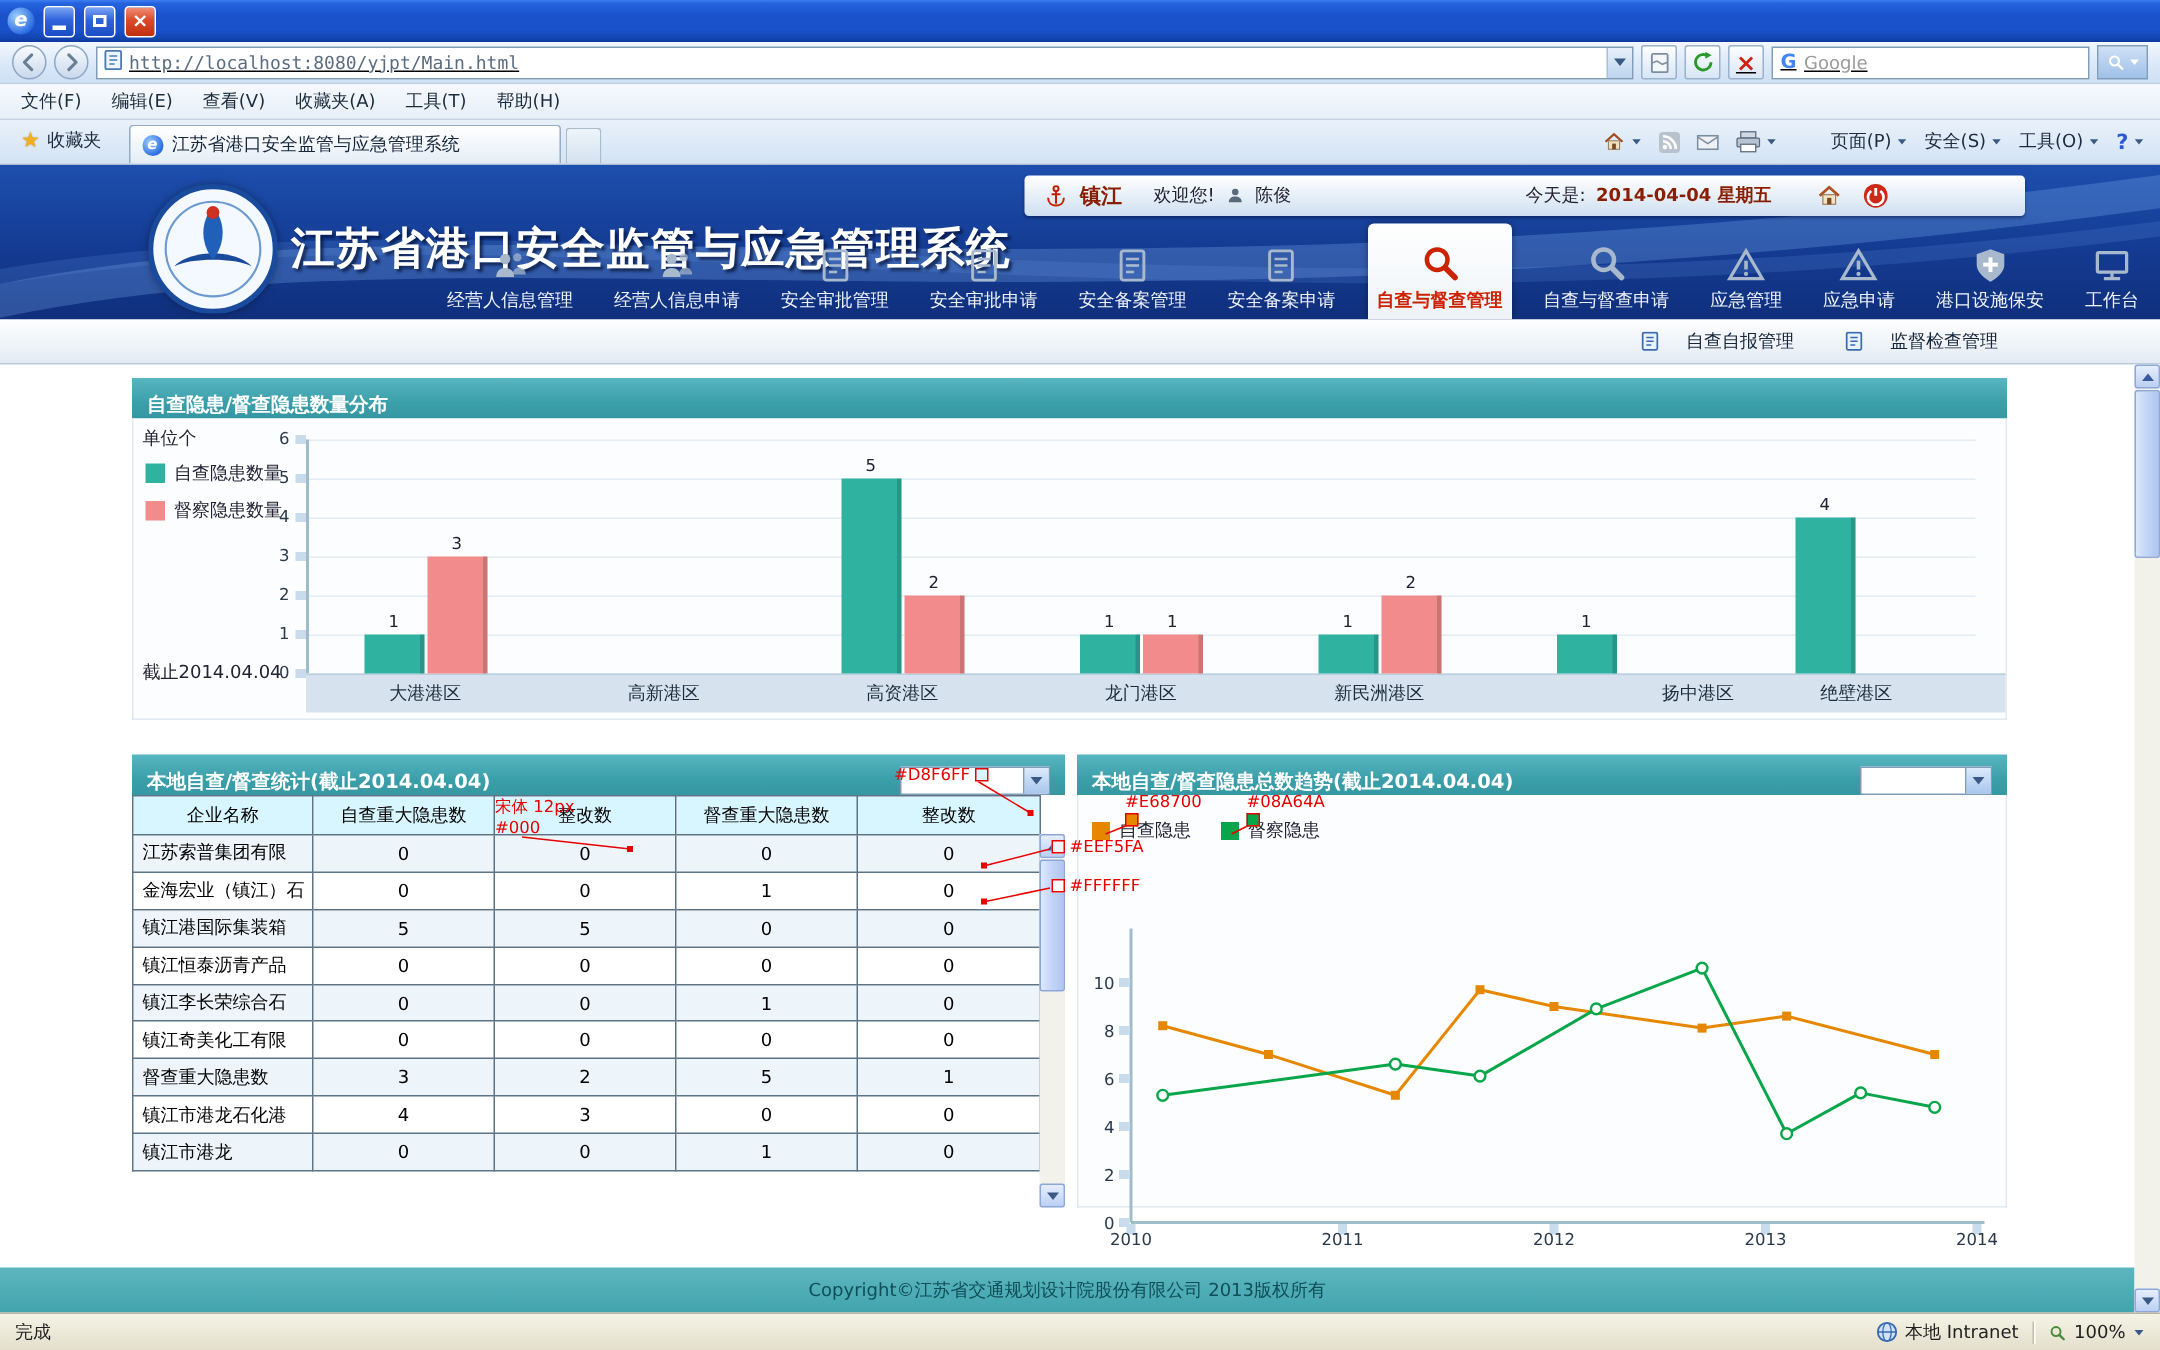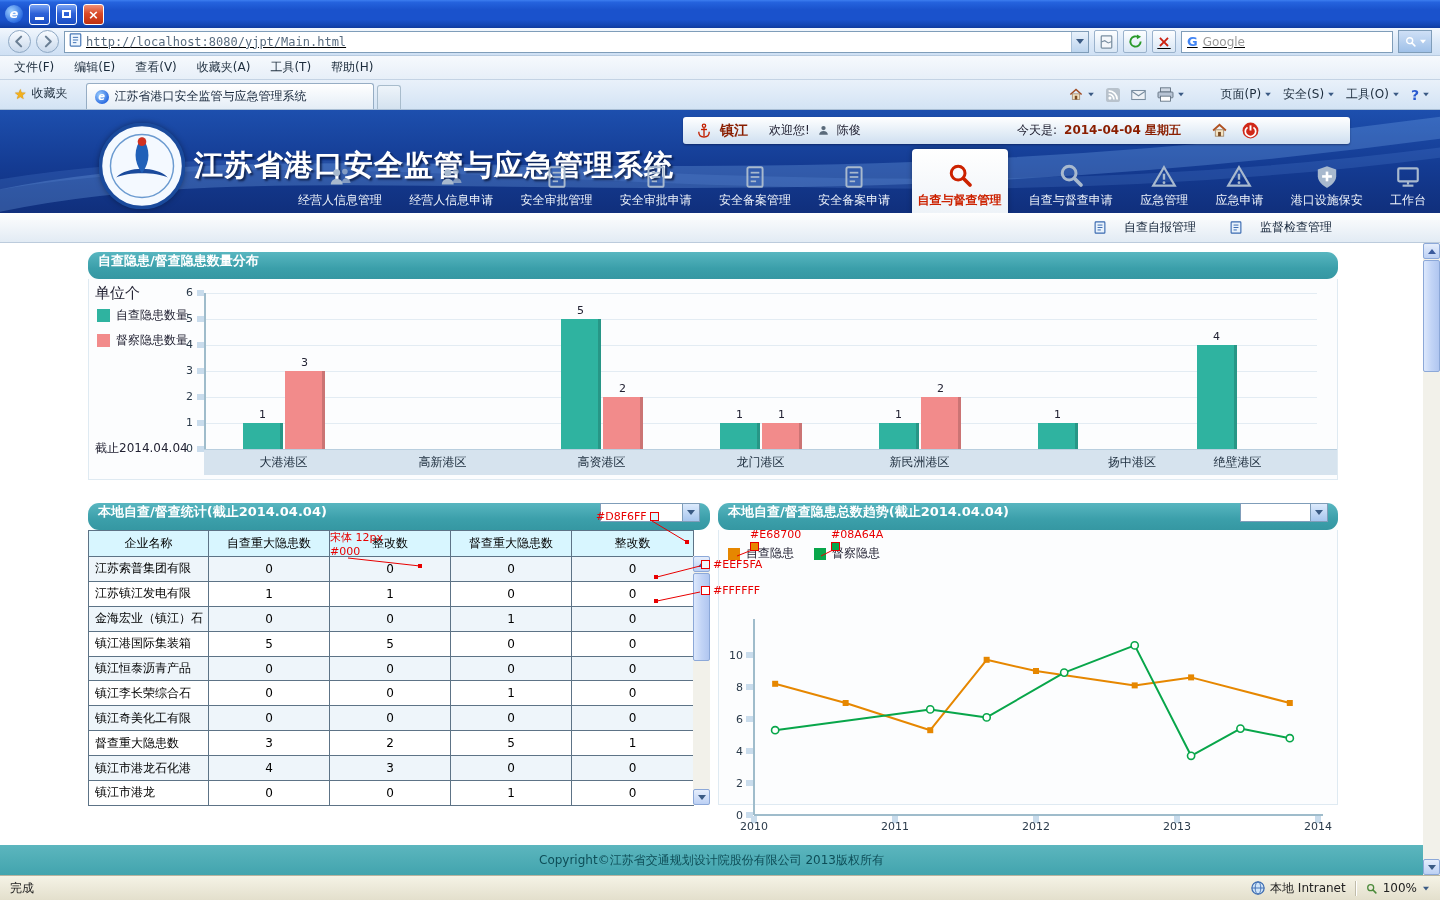--- a/index.html
+++ b/index.html
@@ -64,21 +64,21 @@
 .nav-item svg{display:block;}
 .nav-item .nav-label{font-size:12px;color:#eef3fa;white-space:nowrap;}
 .nav-item.active{background:linear-gradient(180deg,#ffffff,#eef3f8);border-radius:4px 4px 0 0;color:#cc2200;height:64px;box-shadow:0 0 5px rgba(0,0,0,.35);}
 .nav-item.active .nav-label{color:#cc2200;font-weight:bold;}
 
 .subnav{position:absolute;left:0;top:213px;width:100%;height:30px;background:linear-gradient(180deg,#fefefe,#e2ebf4);border-bottom:1px solid #bccbdc;display:flex;align-items:center;justify-content:flex-end;gap:34px;padding-right:108px;}
 .subnav-item{display:flex;align-items:center;gap:18px;color:#15253a;font-size:12px;cursor:pointer;text-align:center;}
 
 
 .panel{position:absolute;background:#fdfefe;}
-.panel-hd{height:27px;background:linear-gradient(180deg,#58b6c0,#3b9faa 60%,#3597a2);display:flex;align-items:flex-start;padding:0 10px;color:#fff;font-weight:bold;font-size:13px;border-radius:11px;}
+.panel-hd{height:27px;background:linear-gradient(180deg,#58b6c0,#3b9faa 60%,#3597a2);display:flex;align-items:flex-end;padding:0 10px;color:#fff;font-weight:bold;font-size:13px;}
 .panel-body{position:relative;background:#fcfdfe;border:1px solid #dfeaf2;border-top:none;}
 #bar-panel{left:88px;top:252px;width:1250px;height:228px;}
 #bar-body{height:201px;}
 #table-panel{left:88px;top:503px;width:622px;height:302px;}
 #trend-panel{left:718px;top:503px;width:620px;height:302px;}
 #trend-body{height:275px;}
 .combo{margin-left:auto;width:100px;height:19px;background:#fff;border:1px solid #7f9db9;display:flex;cursor:pointer;}
 .combo-text{flex:1;font-size:12px;color:#222;padding:1px 3px;overflow:hidden;}
 .combo-btn{width:17px;background:linear-gradient(180deg,#dceafc,#a8c6ee);border-left:1px solid #7f9db9;display:flex;align-items:center;justify-content:center;}
 
@@ -86,21 +86,21 @@
 .y-lab{position:absolute;width:22px;text-align:right;font-size:11px;color:#2a3a4a;}
 .gridline{position:absolute;height:1px;background:#e3ecf3;}
 .ytick{position:absolute;width:7px;height:6px;background:#c9dcec;}
 .axis-v{position:absolute;width:2px;background:#9fbccb;}
 .xband{position:absolute;background:#d6e3ee;border-top:1px solid #b9cfdf;}
 .cat-lab{position:absolute;text-align:center;font-size:12px;color:#1c2c3c;padding-top:5px;}
 .bar{position:absolute;}
 .bar-val{position:absolute;text-align:center;font-size:11px;color:#223;}
 .legend-item{position:absolute;display:flex;align-items:center;gap:6px;font-size:12px;color:#223;}
 .legend-sq{width:13px;height:13px;display:inline-block;}
-.unit-lab{position:absolute;left:6px;top:5px;font-size:15px;color:#223;}
+.unit-lab{position:absolute;left:6px;top:5px;font-size:12px;color:#223;}
 .cutoff-lab{position:absolute;left:6px;top:161px;font-size:12px;color:#223;}
 
 
 .tbl-wrap{position:absolute;left:0;top:27px;width:622px;height:275px;background:#fff;}
 #tbl{border-collapse:collapse;table-layout:fixed;width:605px;}
 #tbl th{background:#D8F6FF;font-weight:normal;height:26px;}
 #tbl th,#tbl td{border:1px solid #5d7386;font-size:12px;color:#000;padding:0 4px;text-align:center;overflow:hidden;white-space:nowrap;}
 #tbl td{height:24.9px;}
 #tbl td.name{text-align:left;padding-left:6px;}
 #tbl tbody tr:nth-child(odd) td{background:#EEF5FA;}
@@ -584,27 +584,20 @@
           </thead>
         <tbody id="tbl-body">
             <tr>
               <td class="name">江苏索普集团有限</td>
               <td>0</td>
               <td>0</td>
               <td>0</td>
               <td>0</td>
             </tr>
             <tr>
-              <td class="name">江苏镇江发电有限</td>
-              <td>1</td>
-              <td>1</td>
-              <td>0</td>
-              <td>0</td>
-            </tr>
-            <tr>
               <td class="name">金海宏业（镇江）石</td>
               <td>0</td>
               <td>0</td>
               <td>1</td>
               <td>0</td>
             </tr>
             <tr>
               <td class="name">镇江港国际集装箱</td>
               <td>5</td>
               <td>5</td>

